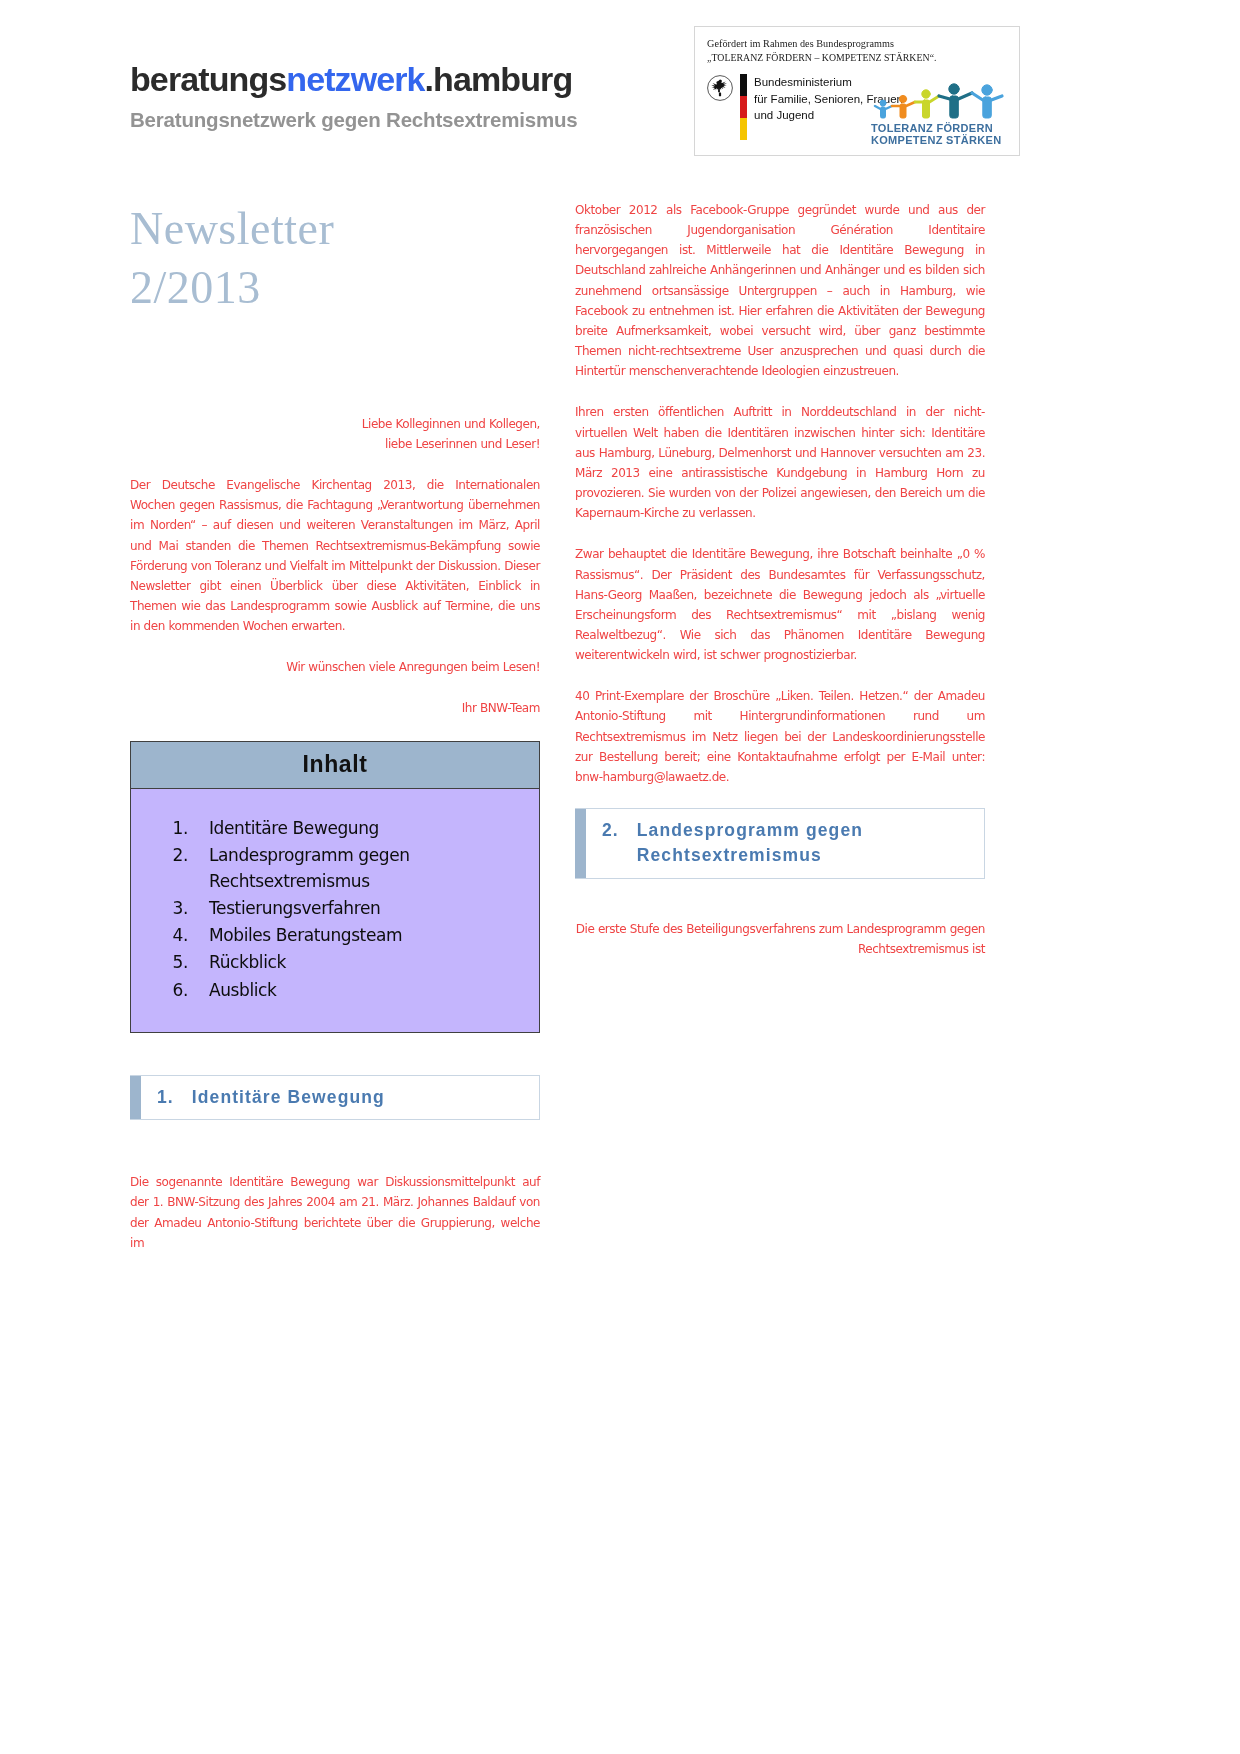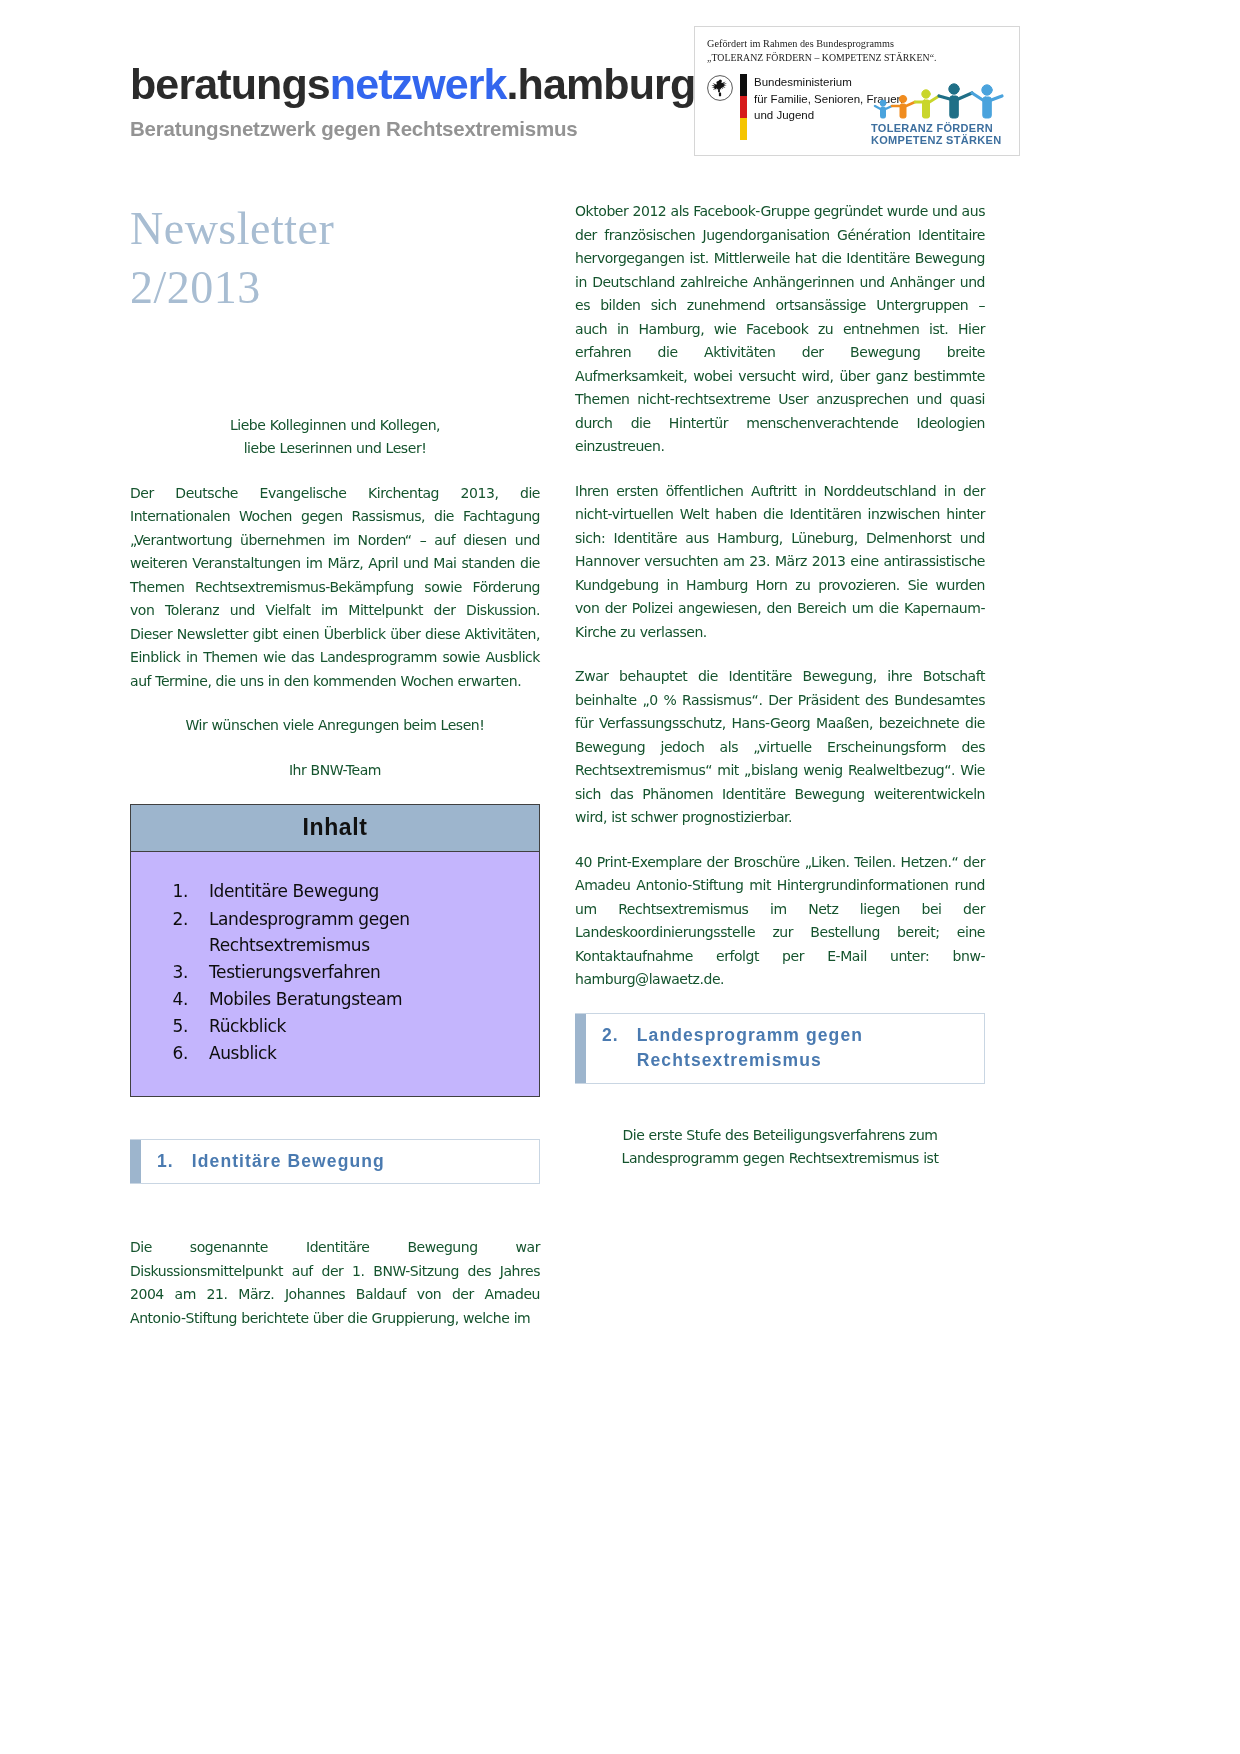--- a/index.html
+++ b/index.html
@@ -33,21 +33,21 @@
   }
 
   .brand {
     position: absolute;
     left: 130px;
     top: 62px;
     width: 620px;
   }
   .brand-title {
     font-family: "Liberation Sans", "DejaVu Sans", sans-serif;
-    font-size: 43px;
+    font-size: 34px;
     font-weight: bold;
     letter-spacing: -0.9px;
     line-height: 1.05;
     color: #2b2b2b;
     white-space: nowrap;
   }
   .brand-title .accent { color: #3366ee; }
   .brand-sub {
     margin-top: 10px;
     font-family: "Liberation Sans", "DejaVu Sans", sans-serif;
@@ -147,29 +147,29 @@
     font-size: 46px;
     line-height: 1.28;
     color: #a8bdd2;
     letter-spacing: 0.5px;
     margin: 0 0 96px 0;
     font-weight: normal;
   }
 
   p.body {
     font-family: "DejaVu Sans", "Liberation Sans", sans-serif;
-    font-size: 14px;
+    font-size: 12px;
     line-height: 1.68;
-    color: #14532d;
+    color: #ef4444;
     margin: 0 0 21px 0;
     text-align: justify;
     letter-spacing: -0.45px;
     word-spacing: 0.2px;
   }
-  p.body.noj { text-align: center; }
+  p.body.noj { text-align: right; }
   p.body:last-child { margin-bottom: 0; }
 
   
   .toc {
     border: 1.4px solid #404040;
     margin: 22px 0 42px 0;
     background: #c4b5fd;
     box-sizing: border-box;
   }
   .toc-head {

